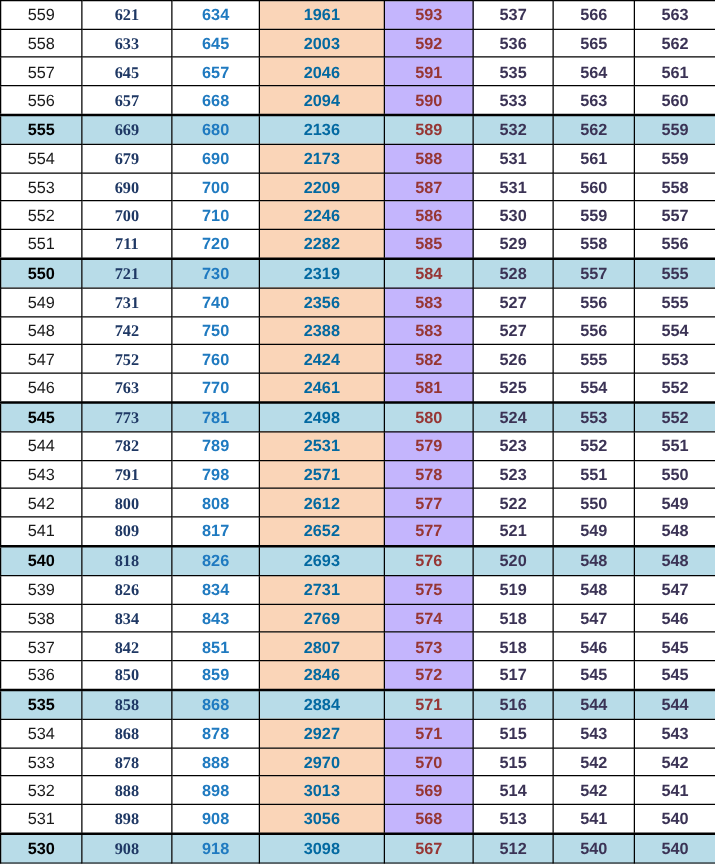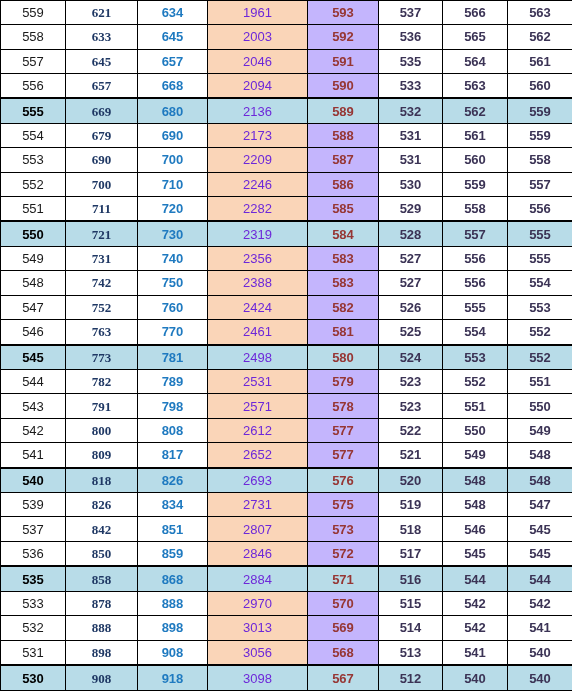--- a/index.html
+++ b/index.html
@@ -38,21 +38,21 @@
   col.c4 { width: 100px; }
   col.c5 { width: 71px; }
   col.c6 { width: 64px; }
   col.c7 { width: 65px; }
   col.c8 { width: 65px; }
 
   
   td.col-1 { color: #1a1a1a; font-weight: normal; font-size: 12.5px; }
   td.col-2 { color: #1f3864; font-weight: bold; }
   td.col-3 { color: #1f7ac0; font-weight: bold; }
-  td.col-4 { color: #6d28d9; font-weight: normal; background: #fad5b8; }
+  td.col-4 { color: #0369a1; font-weight: bold; background: #fad5b8; }
   td.col-5 { color: #963634; font-weight: bold; background: #c4b5fd; }
   td.col-6 { color: #3b3355; font-weight: bold; }
   td.col-7 { color: #3b3355; font-weight: bold; }
   td.col-8 { color: #3b3355; font-weight: bold; }
 
   
   td.col-2 { border-right: 2px solid #000000; font-family: Liberation Serif, serif; }
   td.col-3 { border-right: 2px solid #000000; }
   td.col-4 { border-left: 2px solid #000000; border-right: 2px solid #000000; }
   td.col-5 { border-left: 2px solid #000000; }
@@ -288,20 +288,30 @@
         <td class="col-1">539</td>
         <td class="col-2">826</td>
         <td class="col-3">834</td>
         <td class="col-4">2731</td>
         <td class="col-5">575</td>
         <td class="col-6">519</td>
         <td class="col-7">548</td>
         <td class="col-8">547</td>
       </tr>
       <tr>
+        <td class="col-1">538</td>
+        <td class="col-2">834</td>
+        <td class="col-3">843</td>
+        <td class="col-4">2769</td>
+        <td class="col-5">574</td>
+        <td class="col-6">518</td>
+        <td class="col-7">547</td>
+        <td class="col-8">546</td>
+      </tr>
+      <tr>
         <td class="col-1">537</td>
         <td class="col-2">842</td>
         <td class="col-3">851</td>
         <td class="col-4">2807</td>
         <td class="col-5">573</td>
         <td class="col-6">518</td>
         <td class="col-7">546</td>
         <td class="col-8">545</td>
       </tr>
       <tr>
@@ -318,20 +328,30 @@
         <td class="col-1">535</td>
         <td class="col-2">858</td>
         <td class="col-3">868</td>
         <td class="col-4">2884</td>
         <td class="col-5">571</td>
         <td class="col-6">516</td>
         <td class="col-7">544</td>
         <td class="col-8">544</td>
       </tr>
       <tr>
+        <td class="col-1">534</td>
+        <td class="col-2">868</td>
+        <td class="col-3">878</td>
+        <td class="col-4">2927</td>
+        <td class="col-5">571</td>
+        <td class="col-6">515</td>
+        <td class="col-7">543</td>
+        <td class="col-8">543</td>
+      </tr>
+      <tr>
         <td class="col-1">533</td>
         <td class="col-2">878</td>
         <td class="col-3">888</td>
         <td class="col-4">2970</td>
         <td class="col-5">570</td>
         <td class="col-6">515</td>
         <td class="col-7">542</td>
         <td class="col-8">542</td>
       </tr>
       <tr>

